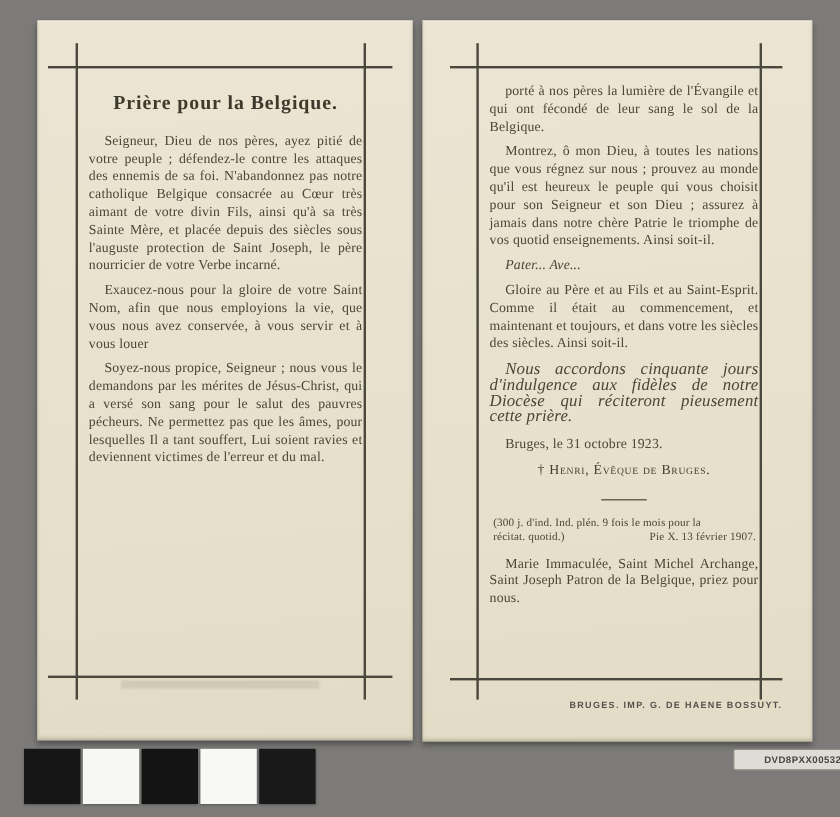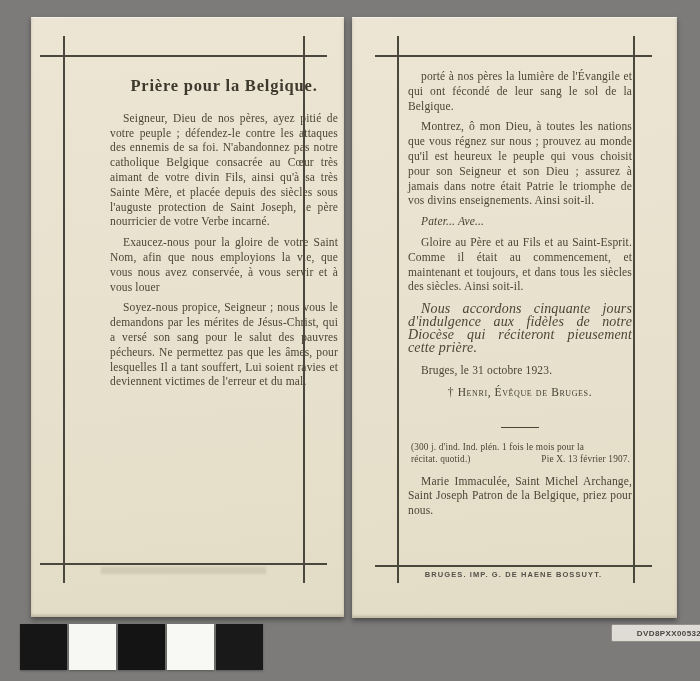--- a/index.html
+++ b/index.html
@@ -38,21 +38,21 @@
 
   
   .textblock {
     position: absolute;
     color: #4c4537;
     font-size: 11.5px;
     line-height: 14.8px;
     text-align: justify;
     letter-spacing: 0.15px;
   }
-  #card-left  .textblock { left: 43px; top: 46px; width: 228px; margin-left: 36px; }
+  #card-left  .textblock { left: 43px; top: 46px; width: 228px; }
   #card-right .textblock { left: 56px; top: 52px; width: 224px; }
 
   .page-title {
     font-size: 16.5px;
     font-weight: bold;
     text-align: center;
     letter-spacing: 0.8px;
     color: #3d392d;
     margin: 16px 0 17px 0;
   }
@@ -63,42 +63,42 @@
     font-size: 14px;
     line-height: 12.8px;
     margin: 9px 0 9px 0;
     text-indent: 13px;
   }
   .dateline { text-indent: 13px; margin: 0 0 7px 0; }
   .signature {
     text-align: center;
     font-variant: small-caps;
     letter-spacing: 0.6px;
-    margin: 3px 0 27px 0;
+    margin: 3px 0 16px 0;
     color: #443f32;
   }
   .separator {
     width: 38px; height: 1px;
     background: #4c4537;
     margin: 0 auto 14px auto;
   }
   .small-ref {
     position: relative;
     font-size: 9.3px;
     line-height: 11.8px;
     margin: 2px 0 8px 0;
     text-align: left;
   }
   .small-ref .ref-left { display: block; width: 80%; margin-left: 3px; }
   .small-ref .ref-right { position: absolute; right: 2px; bottom: 0; }
 
   .imprint {
     position: absolute;
-    top: 553px; left: 23px; width: 277px;
-    text-align: center;
+    top: 566px; left: 23px; width: 277px;
+    text-align: right;
     font-family: "Liberation Sans", sans-serif;
     font-size: 7.5px;
     font-weight: bold;
     letter-spacing: 1.1px;
     color: #55504a;
   }
   .ghost-imprint {
     position: absolute;
     top: 550px; left: 70px; width: 165px; height: 7px;
     background: rgba(96, 90, 72, 0.14);
@@ -157,29 +157,29 @@
   </div>
 
   <div id="card-right" class="card">
     <div class="fl fl-v l"></div>
     <div class="fl fl-v r"></div>
     <div class="fl fl-h t"></div>
     <div class="fl fl-h b"></div>
 
     <div class="textblock">
       <p class="para">porté à nos pères la lumière de l'Évangile et qui ont fécondé de leur sang le sol de la Belgique.</p>
-      <p class="para">Montrez, ô mon Dieu, à toutes les nations que vous régnez sur nous ; prouvez au monde qu'il est heureux le peuple qui vous choisit pour son Seigneur et son Dieu ; assurez à jamais dans notre était Patrie le triomphe de vos divins enseignements. Ainsi soit-il.</p>
+      <p class="para">Montrez, ô mon Dieu, à toutes les nations que vous régnez sur nous ; prouvez au monde qu'il est heureux le peuple qui vous choisit pour son Seigneur et son Dieu ; assurez à jamais dans notre chère Patrie le triomphe de vos quotid enseignements. Ainsi soit-il.</p>
       <p class="pater">Pater... Ave...</p>
-      <p class="para">Gloire au Père et au Fils et au Saint-Esprit. Comme il était au commencement, et maintenant et toujours, et dans tous les siècles des siècles. Ainsi soit-il.</p>
+      <p class="para">Gloire au Père et au Fils et au Saint-Esprit. Comme il était au commencement, et maintenant et toujours, et dans votre les siècles des siècles. Ainsi soit-il.</p>
       <p class="note-italic">Nous accordons cinquante jours d'indulgence aux fidèles de notre Diocèse qui réciteront pieusement cette prière.</p>
       <p class="dateline">Bruges, le 31 octobre 1923.</p>
       <p class="signature">† Henri, Évêque de Bruges.</p>
       <div class="separator"></div>
       <div class="small-ref">
-        <span class="ref-left">(300 j. d'ind. Ind. plén. 1 fois le mois pour la récitat. quotid.)</span>
+        <span class="ref-left">(300 j. d'ind. Ind. plén. 9 fois le mois pour la récitat. quotid.)</span>
         <span class="ref-right">Pie X. 13 février 1907.</span>
       </div>
       <p class="para">Marie Immaculée, Saint Michel Archange, Saint Joseph Patron de la Belgique, priez pour nous.</p>
     </div>
 
     <div class="imprint">BRUGES. IMP. G. DE HAENE BOSSUYT.</div>
   </div>
 
   <div id="calibration-strip">
     <div class="cal-square" style="background: rgb(22, 22, 22);"></div>

